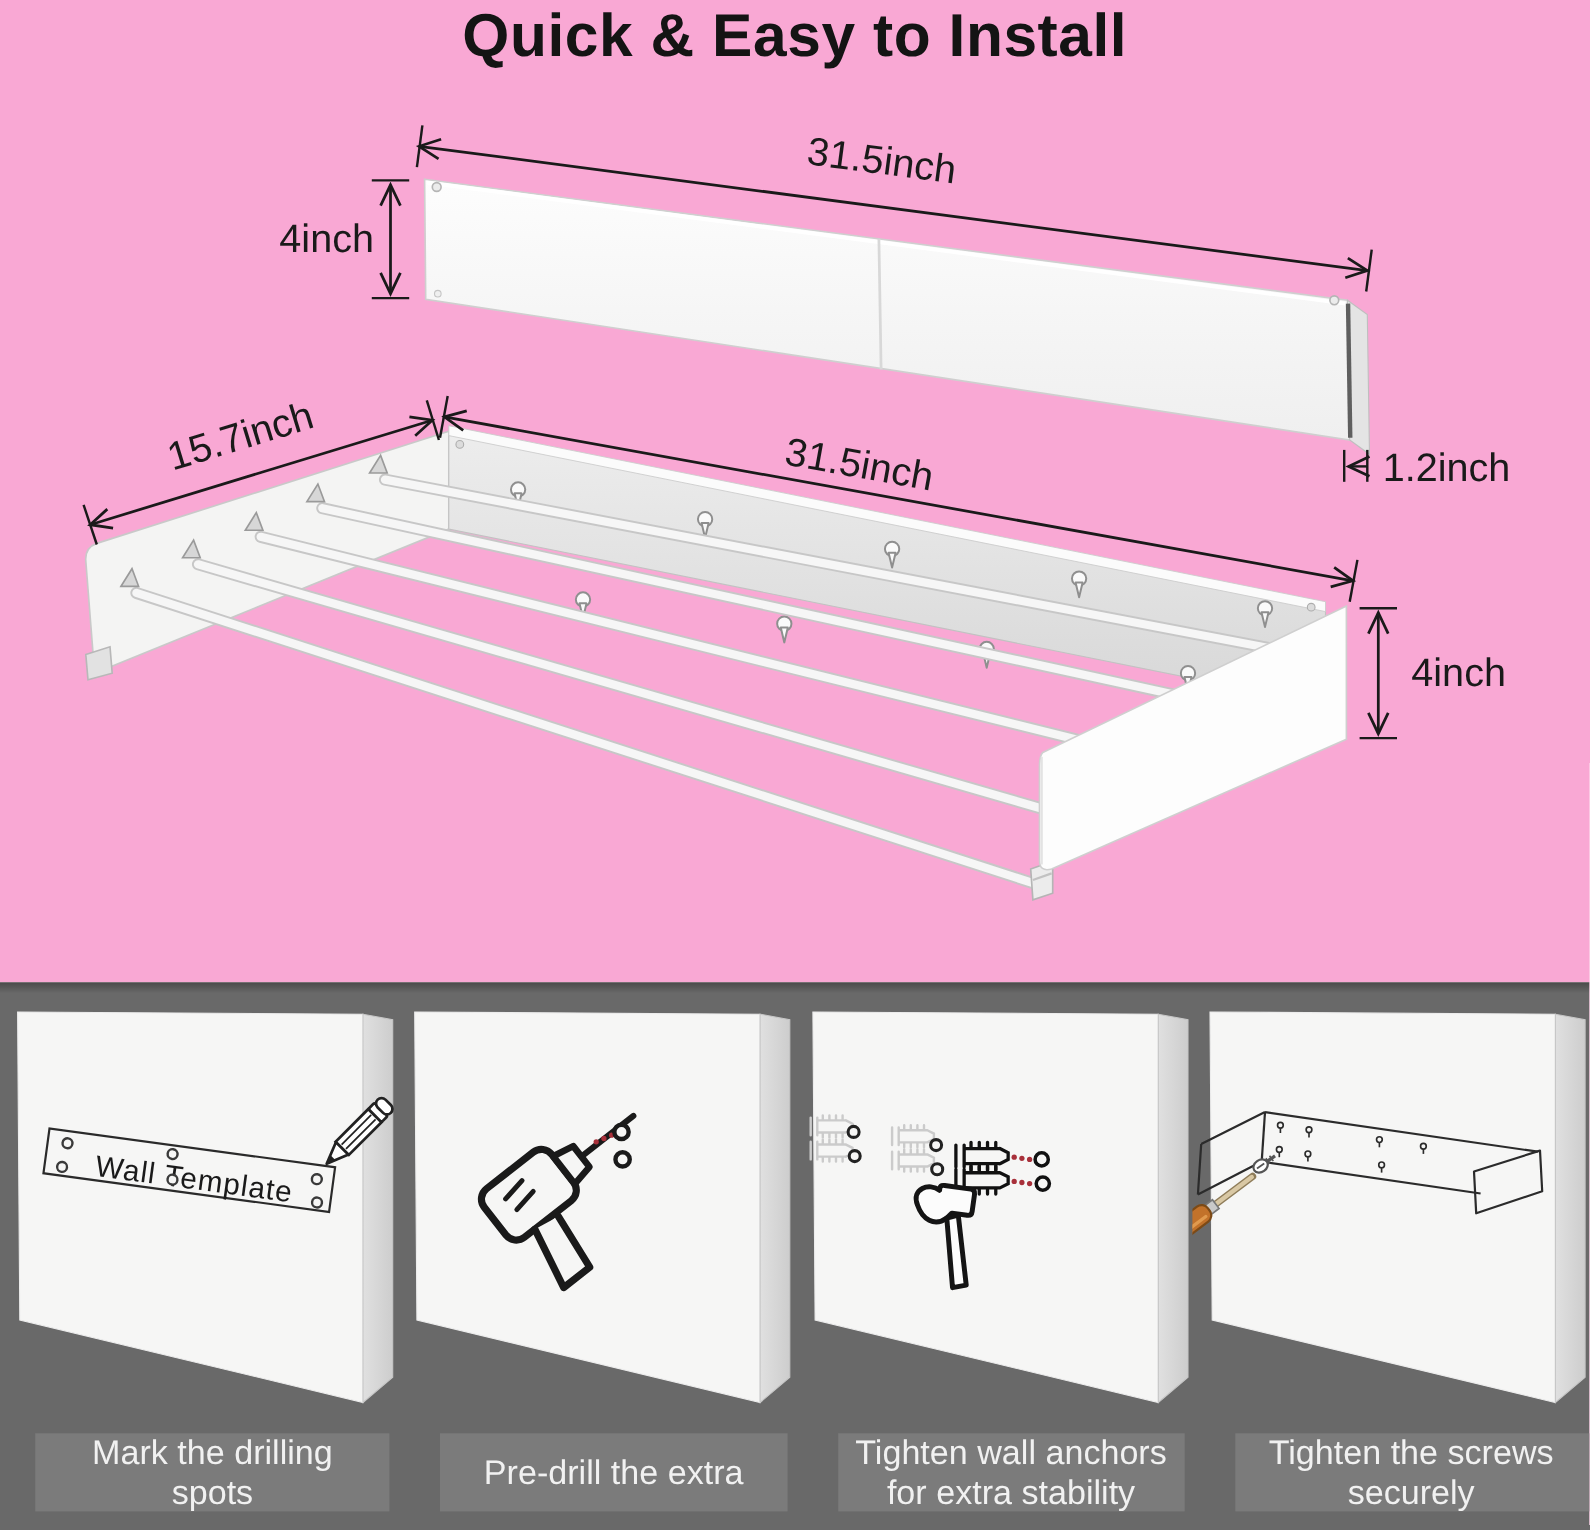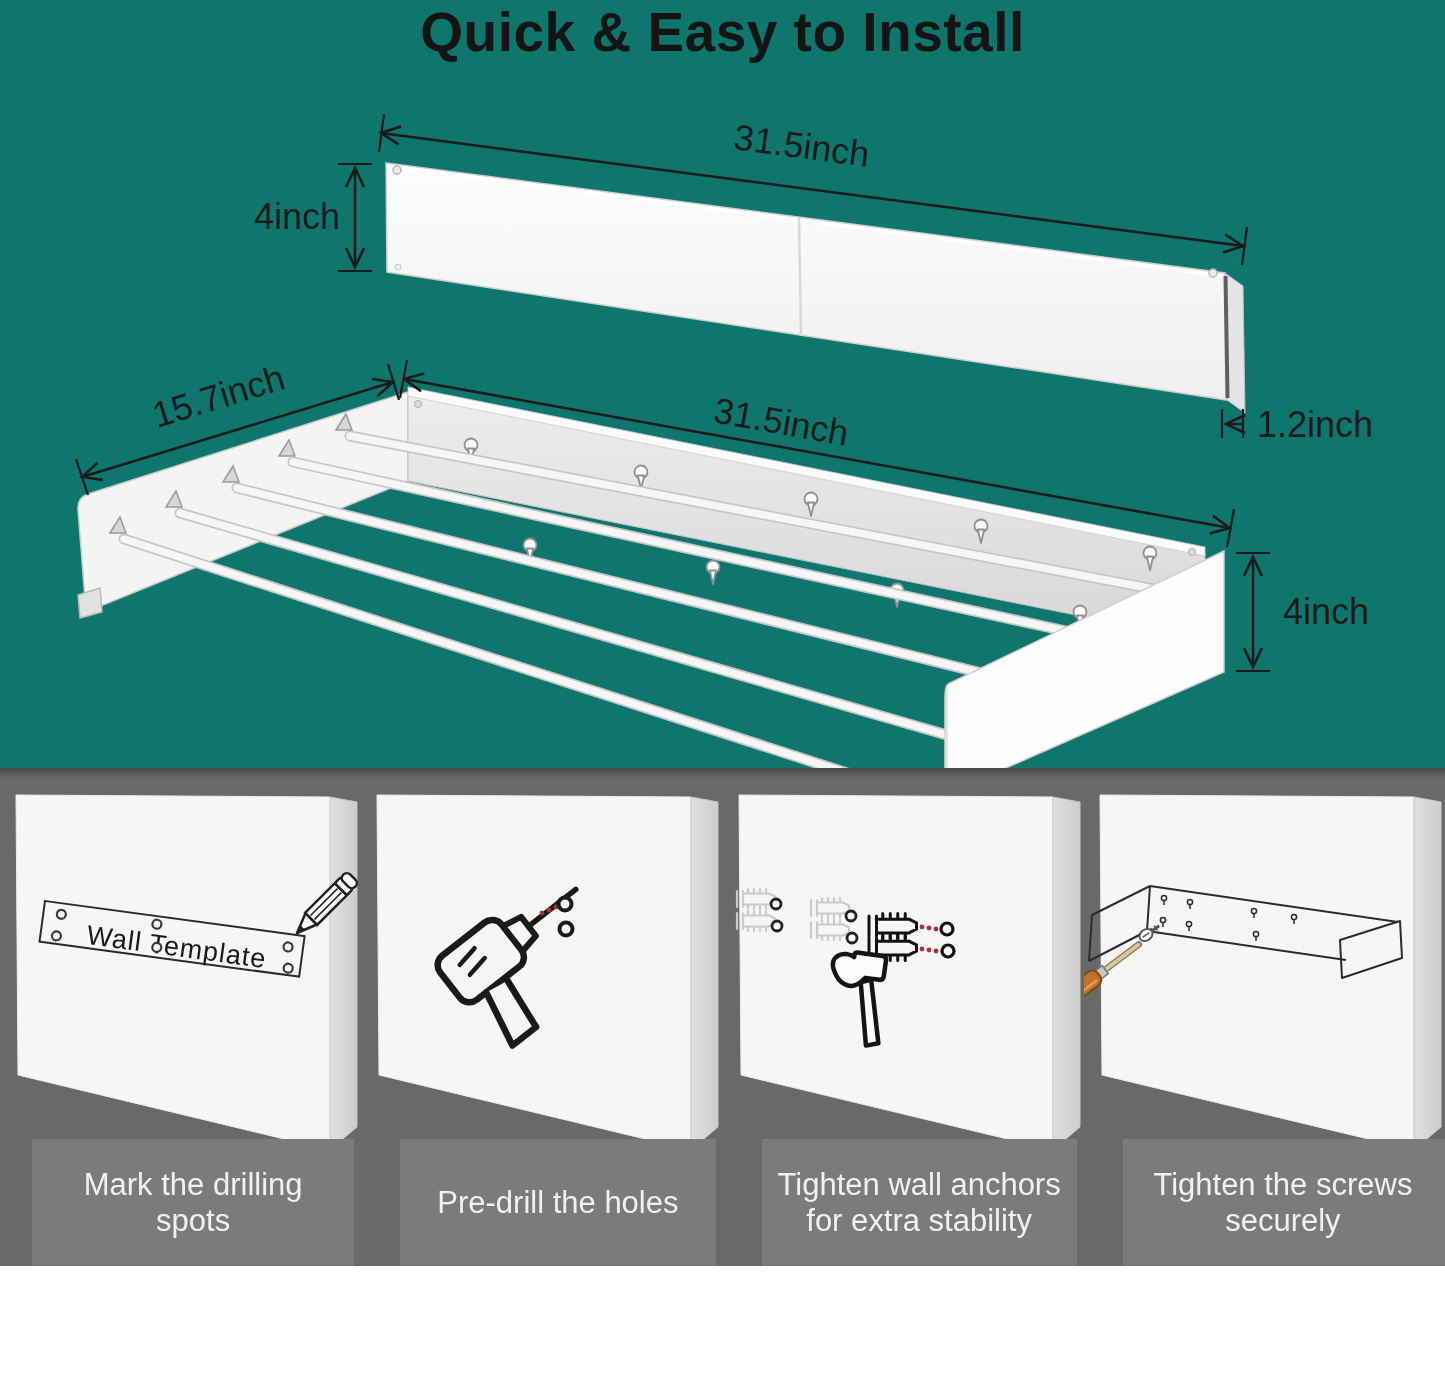--- a/index.html
+++ b/index.html
@@ -1,42 +1,42 @@
 <!DOCTYPE html>
 <html><head>
 <meta charset="utf-8">
 <style>
   html,body{margin:0;padding:0;}
   body{
     width:1445px;height:1391px;overflow:hidden;background:#ffffff;
     font-family:"Liberation Sans", sans-serif;
     position:relative;
   }
-  .hero{position:relative;width:1445px;height:768px;background:#0f766e;}
+  .hero{position:relative;width:1445px;height:893px;background:#f9a8d4;}
   .hero h1{
     position:absolute;top:0;left:0;width:100%;margin:0;
     text-align:center;font-size:55px;font-weight:800;color:#141414;
     letter-spacing:0.5px;
   }
   svg.diagram{position:absolute;left:0;top:0;}
   svg text{font-family:"Liberation Sans", sans-serif;fill:#1a1a1a;}
   .dim-label{font-size:36px;}
   .steps{
     position:relative;width:1445px;height:498px;background:#696969;
     display:flex;
   }
   .steps::before{
     content:"";position:absolute;top:0;left:0;right:0;height:10px;
     background:linear-gradient(rgba(0,0,0,0.30),rgba(0,0,0,0));
     pointer-events:none;z-index:5;
   }
   .step{position:relative;width:361.25px;height:100%;}
   .step svg.slab{position:absolute;top:0;left:0;width:361px;height:399px;display:block;}
   .caption{
-    position:absolute;left:7px;right:7px;bottom:0;height:127px;
+    position:absolute;left:7px;right:7px;bottom:17px;height:71px;
     background:#7b7b7b;color:#f1f1f1;
     display:flex;align-items:center;justify-content:center;
     text-align:center;font-size:31px;line-height:1.13;
     padding:0 14px;box-sizing:border-box;margin-left:32px;
   }
   .step:first-child .caption{left:0;}
   .step:last-child .caption{right:0;padding-left:12px;}
 </style>
 </head>
 <body>
@@ -233,21 +233,21 @@
         <g fill="#a8303a">
           <circle cx="181" cy="145" r="2.4"></circle>
             <circle cx="188" cy="142" r="2.4"></circle>
             <circle cx="195" cy="139" r="2.4"></circle>
         </g>
         <circle cx="204" cy="136" r="6.5" fill="#f6f6f5" stroke="#1a1a1a" stroke-width="4"></circle>
         <circle cx="205" cy="161" r="6.5" fill="#f6f6f5" stroke="#1a1a1a" stroke-width="4"></circle>
       </g>
     </svg>
     <div class="caption">
-      <span>Pre-drill the holes</span>
+      <span>Pre-drill the extra</span>
     </div>
   </div>
 
   <div class="step">
     <svg class="slab" viewBox="0 0 361 399">
       <defs>
         <g id="anch" fill="none" stroke-linecap="round">
           <path d="M0,-8 L0,8 M6,-8 L6,8 M6,-5.5 L32,-5.5 M6,5.5 L32,5.5 M32,-5.5 L38,-2.5 L38,2.5 L32,5.5
                    M11,-5.5 L11,-10 M17,-5.5 L17,-10 M23,-5.5 L23,-10 M29,-5.5 L29,-10
                    M11,5.5 L11,10 M17,5.5 L17,10 M23,5.5 L23,10 M29,5.5 L29,10"></path>

